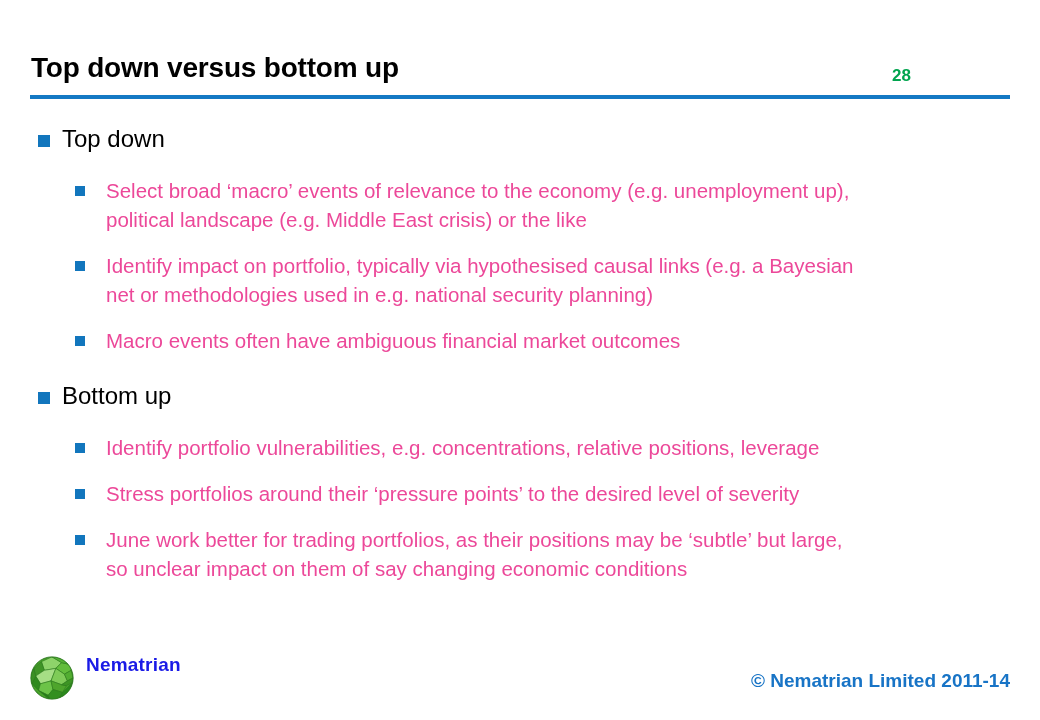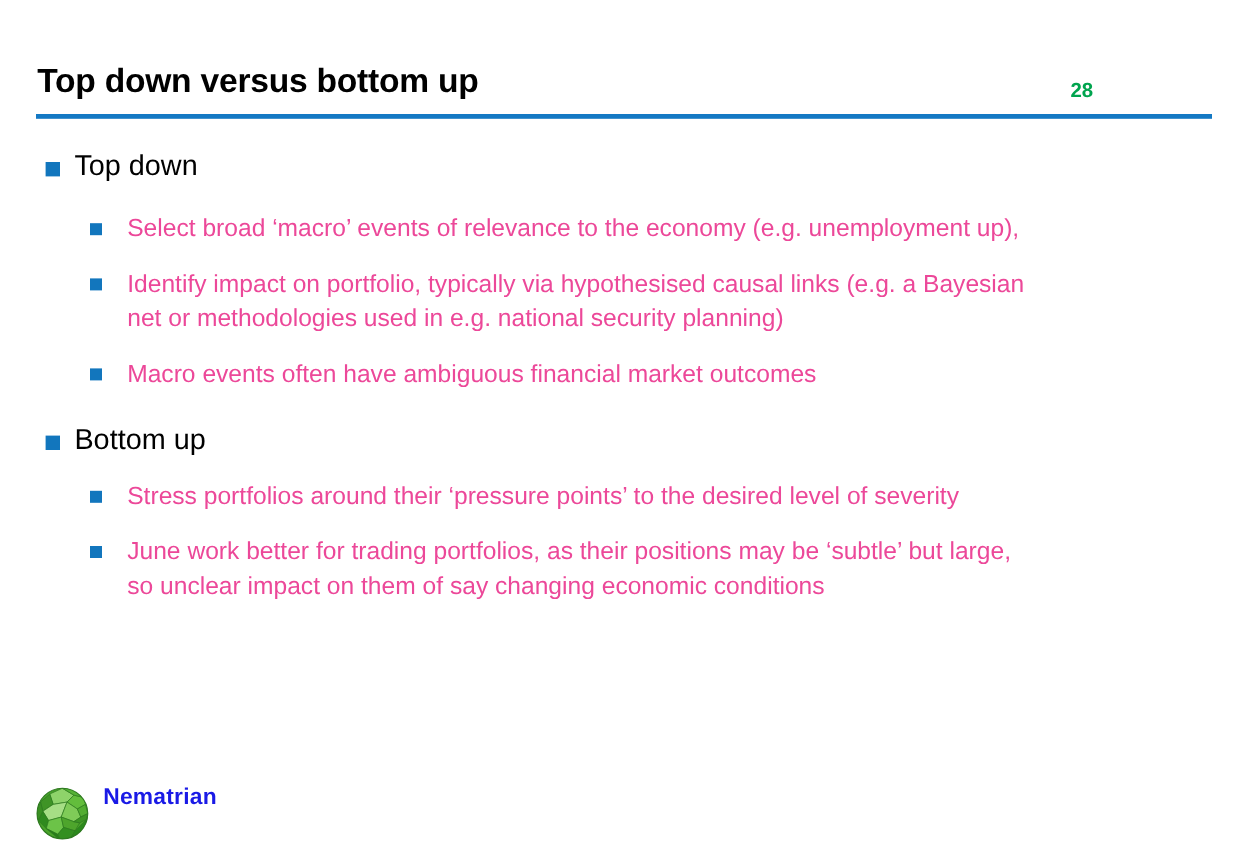--- a/index.html
+++ b/index.html
@@ -168,38 +168,43 @@
   <div class="slide-body">
 
     <div class="bullet-l1">
       <span class="marker"></span>
       <span>Top down</span>
     </div>
 
     <div class="bullet-l2 sub-first">
       <span class="marker"></span>
       <span class="line">Select broad ‘macro’ events of relevance to the economy (e.g. unemployment up),</span>
+      <span class="line">political landscape (e.g. Middle East crisis) or the like</span>
     </div>
 
     <div class="bullet-l2">
       <span class="marker"></span>
       <span class="line">Identify impact on portfolio, typically via hypothesised causal links (e.g. a Bayesian</span>
       <span class="line">net or methodologies used in e.g. national security planning)</span>
     </div>
 
     <div class="bullet-l2">
       <span class="marker"></span>
       <span class="line">Macro events often have ambiguous financial market outcomes</span>
     </div>
 
     <div class="bullet-l1 group-gap">
       <span class="marker"></span>
       <span>Bottom up</span>
     </div>
 
+    <div class="bullet-l2 sub-first">
+      <span class="marker"></span>
+      <span class="line">Identify portfolio vulnerabilities, e.g. concentrations, relative positions, leverage</span>
+    </div>
 
     <div class="bullet-l2">
       <span class="marker"></span>
       <span class="line">Stress portfolios around their ‘pressure points’ to the desired level of severity</span>
     </div>
 
     <div class="bullet-l2">
       <span class="marker"></span>
       <span class="line">June work better for trading portfolios, as their positions may be ‘subtle’ but large,</span>
       <span class="line">so unclear impact on them of say changing economic conditions</span>
@@ -234,15 +239,16 @@
           <polygon points="22,76 46,96 42,86" fill="#277d19"></polygon>
           <polygon points="72,80 92,60 88,76 64,94" fill="#2b8a1c"></polygon>
           <polygon points="12,30 4,46 8,62 16,46" fill="#3a9023"></polygon>
           <polygon points="50,6 70,18 88,22 76,10 62,4" fill="#55b235"></polygon>
         </g>
         <circle cx="50" cy="50" r="44" fill="none" stroke="#2f7a21" stroke-width="2"></circle>
       </svg>
       <span class="logo-text">Nematrian</span>
     </div>
 
+    <div class="copyright">© Nematrian Limited 2011-14</div>
   </div>
 
 </div>
 
 </body></html>

